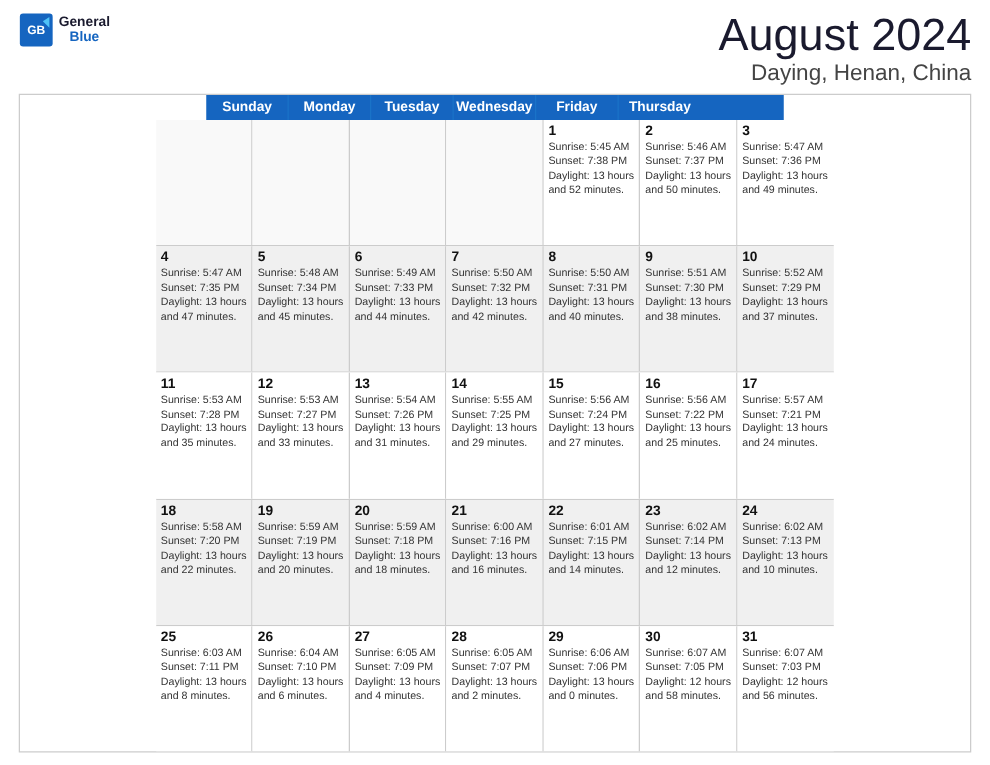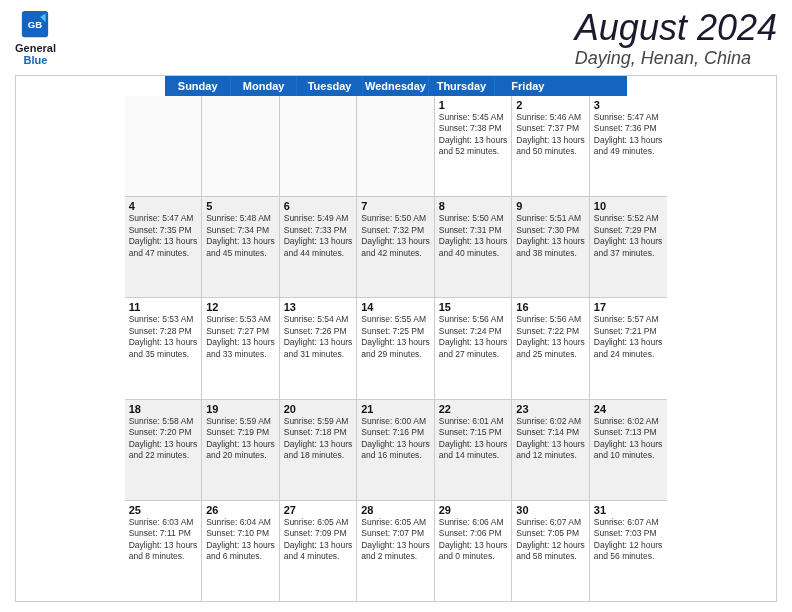--- a/index.html
+++ b/index.html
@@ -20,35 +20,34 @@
     .header {
       display: flex;
       justify-content: space-between;
       align-items: flex-start;
       margin-bottom: 6px;
     }
     .logo {
       display: flex;
       align-items: center;
       gap: 4px;
-      flex-direction: column;
     }
     .logo-text {
       font-size: 11px;
       font-weight: bold;
       color: #1a1a2e;
       line-height: 1.1;
     }
     .logo-blue { color: #1565c0; text-align: center; }
     .logo-icon {
       width: 28px;
       height: 28px;
     }
     .title-area {
-      font-style: italic;
+      text-align: right;
     }
     .month-title {
       font-size: 36px;
       font-weight: 300;
       color: #1a1a2e;
       line-height: 1;
     }
     .subtitle {
       font-size: 18px;
       color: #444;
@@ -136,22 +135,22 @@
       <div class="subtitle">Daying, Henan, China</div>
     </div>
   </div>
 
   <div class="calendar">
     <div class="cal-header">
     <div class="cal-header-cell">Sunday</div>
         <div class="cal-header-cell">Monday</div>
         <div class="cal-header-cell">Tuesday</div>
         <div class="cal-header-cell">Wednesday</div>
+        <div class="cal-header-cell">Friday</div>
         <div class="cal-header-cell">Thursday</div>
-        <div class="cal-header-cell">Friday</div>
       </div>
     <div class="cal-body">
     <div class="cal-row">
           <div class="cal-cell empty"></div>
           <div class="cal-cell empty"></div>
           <div class="cal-cell empty"></div>
           <div class="cal-cell empty"></div>
           <div class="cal-cell">
             <span class="day-num">1</span>
             <div class="cell-info" style="white-space: pre-line;">Sunrise: 5:45 AM

